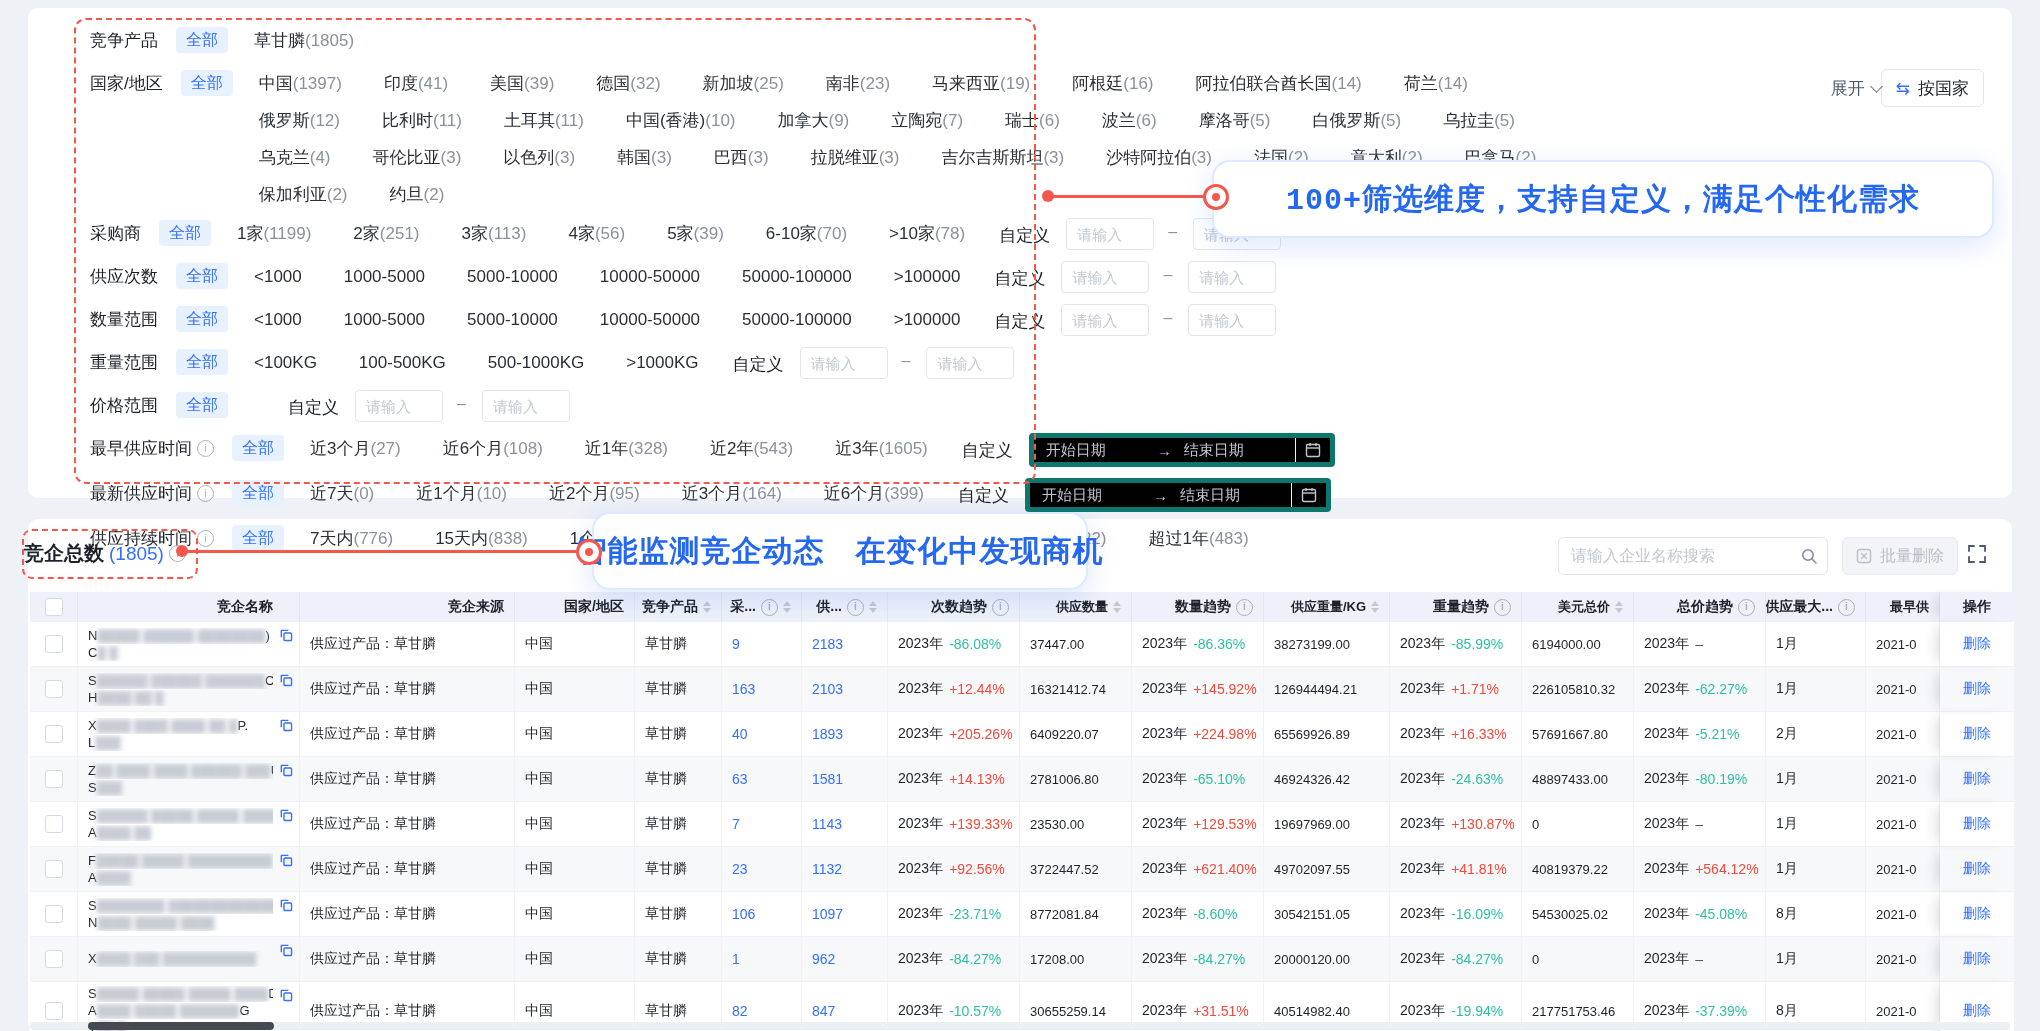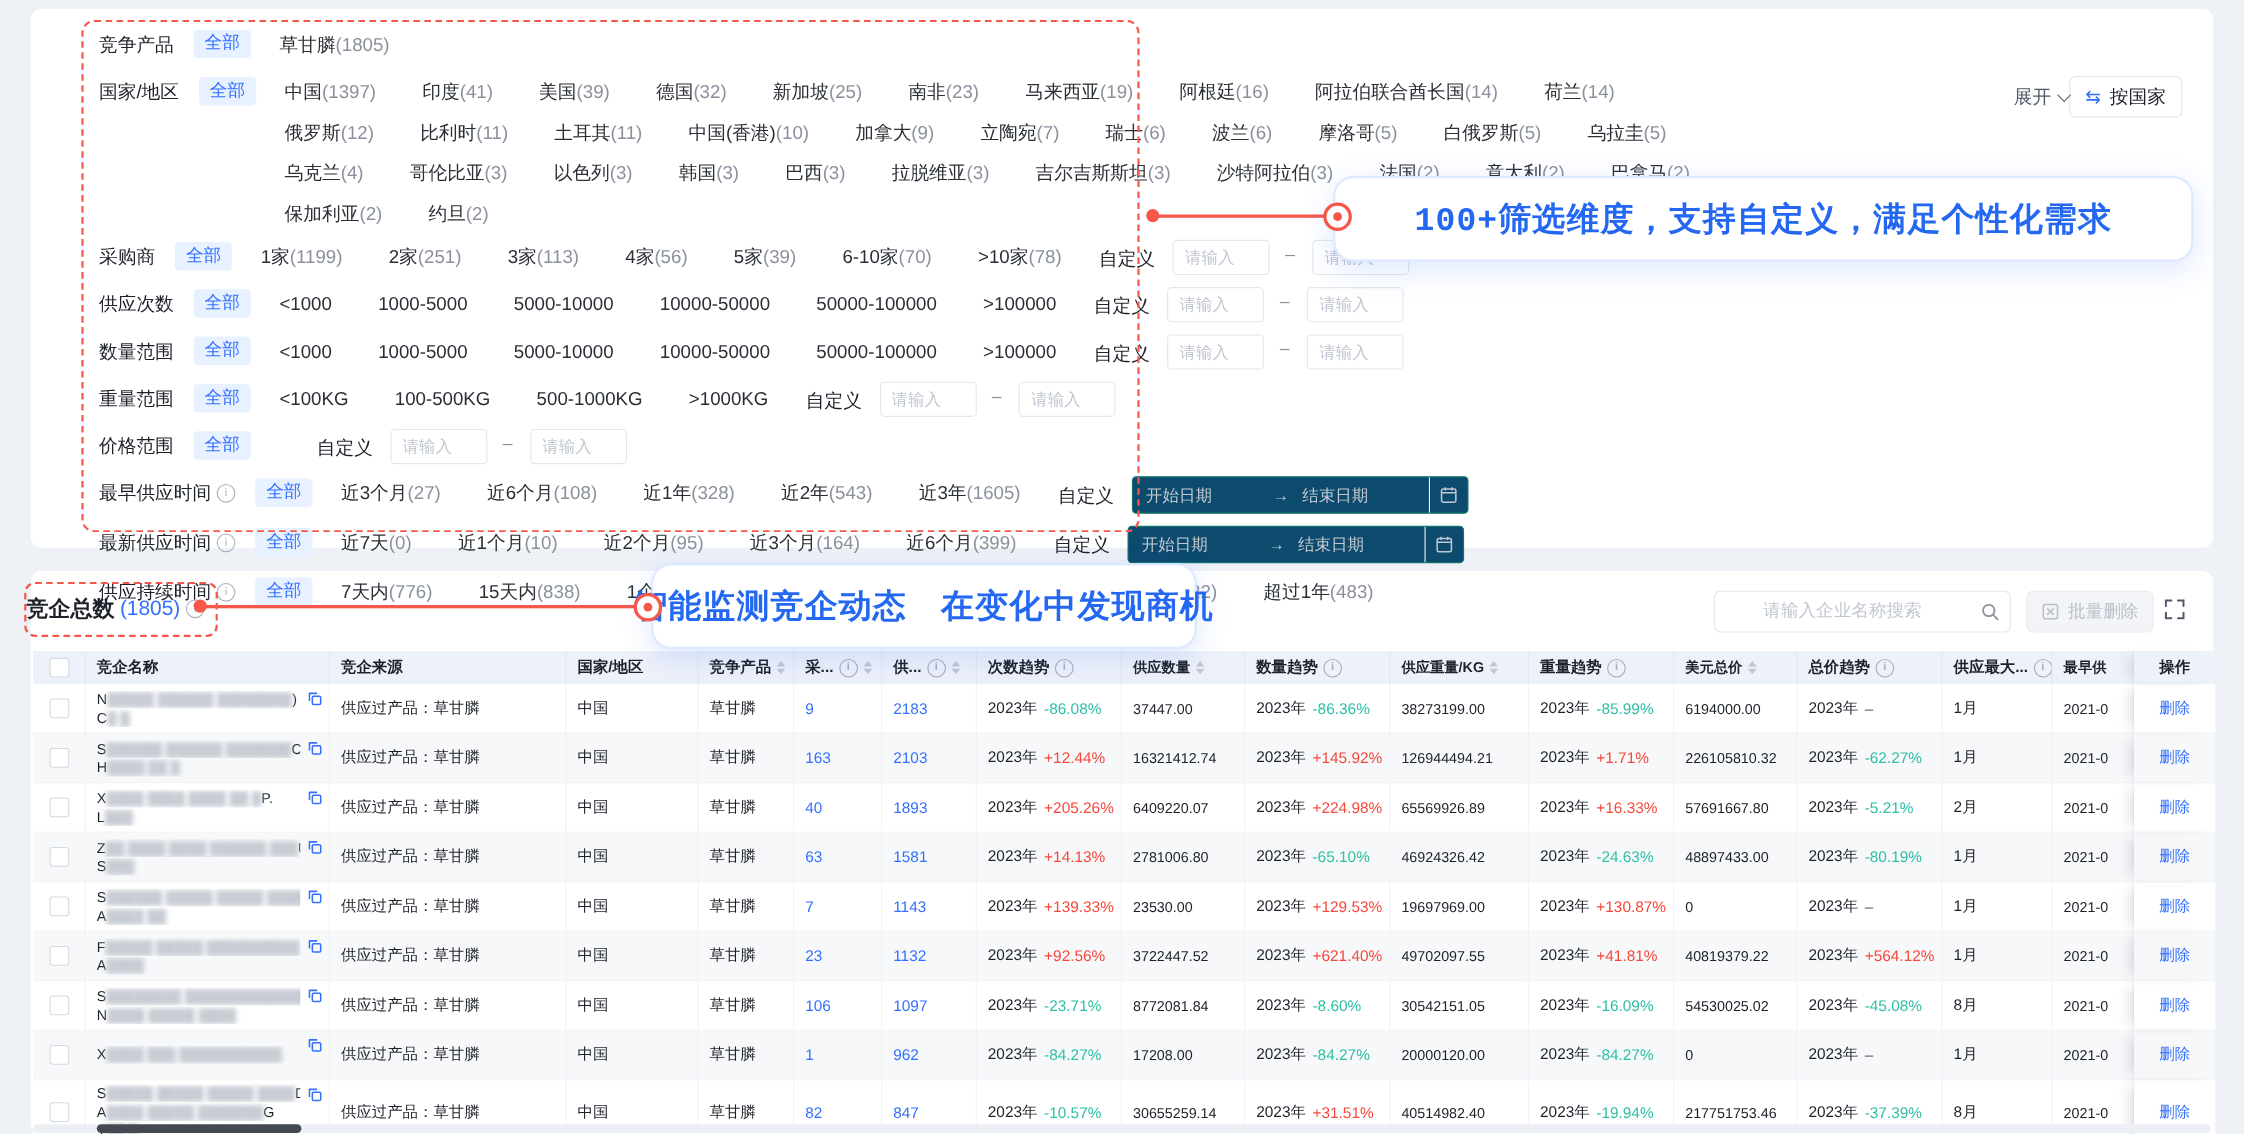--- a/index.html
+++ b/index.html
@@ -20,22 +20,22 @@
   .opts{display:flex;flex-wrap:wrap;column-gap:42px;row-gap:12px;align-items:center;padding-top:4px;}
   .opts-country{max-width:1330px;}
   .opt{font-size:17px;color:#2a2f36;white-space:nowrap;cursor:pointer;line-height:25px;}
   .oc{color:#8a919c;}
   .custom-label{font-size:17px;color:#1d2129;margin:7px 0 0 34px;white-space:nowrap;}
   .rinput{width:88px;height:32px;margin:1px 0 0 16px;border:1px solid #e3e6ec;border-radius:4px;
           font-size:15px;padding:0 10px;color:#333;background:#fff;box-sizing:border-box;outline:none;
           font-family:"Liberation Sans","DejaVu Sans",sans-serif;}
   .rinput::placeholder{color:#c2c8d2;}
   .rdash{margin:6px 0 0 14px;color:#8a919c;font-size:16px;}
-  .daterange{display:flex;align-items:center;height:34px;border:1px solid #0f766e;border-radius:4px;
-             margin:1px 0 0 16px;width:306px;box-sizing:border-box;background:#0c4a6e;}
+  .daterange{display:flex;align-items:center;height:34px;border:5px solid #0f766e;border-radius:4px;
+             margin:1px 0 0 16px;width:306px;box-sizing:border-box;background:#000000;}
   .daterange .dr-in{flex:1 1 auto;font-size:15px;color:#c2c8d2;padding:0 12px;white-space:nowrap;}
   .dr-arrow{color:#c2c8d2;font-size:15px;flex:0 0 auto;}
   .dr-cal{flex:0 0 34px;display:flex;align-items:center;justify-content:center;border-left:1px solid #eef0f4;height:100%;}
   .country-controls{position:absolute;right:6px;top:2px;display:flex;align-items:center;}
   .expand-link{font-size:17px;color:#4e5969;display:flex;align-items:center;gap:7px;cursor:pointer;}
   .chev{width:8px;height:8px;border-right:1.6px solid #6b7785;border-bottom:1.6px solid #6b7785;transform:rotate(45deg);margin-top:-4px;}
   .btn-bycountry{display:flex;align-items:center;gap:8px;height:36px;padding:0 14px;border:1px solid #e3e6ec;
                  border-radius:6px;background:#fff;font-size:17px;color:#1d2129;cursor:pointer;}
   .swap-ico{color:#3370ff;font-size:17px;line-height:1;}
   .info-ico{display:inline-flex;width:15px;height:15px;border:1px solid #a9b0bb;border-radius:50%;
@@ -57,31 +57,31 @@
   .lring::after{content:"";position:absolute;left:6px;top:6px;width:8px;height:8px;border-radius:50%;background:#f5584b;}
   #lring1{left:1203px;top:184px;}
   #lring2{left:576px;top:539px;}
   
   #summary{position:absolute;left:24px;top:540px;z-index:7;display:flex;align-items:center;gap:5px;}
   #summary .stitle{font-size:20px;font-weight:bold;color:#1d2129;}
   #summary .scount{font-size:19px;color:#3370ff;}
   #searchbox{position:absolute;left:1558px;top:537px;width:268px;height:36px;border:1px solid #e3e6ec;border-radius:6px;
              background:#fff;display:flex;align-items:center;z-index:3;}
   #searchbox input{border:0;outline:none;flex:1;font-size:16px;padding:0 12px;color:#333;background:transparent;
-                   font-family:"Liberation Sans","DejaVu Sans",sans-serif;text-align:center;}
+                   font-family:"Liberation Sans","DejaVu Sans",sans-serif;}
   #searchbox input::placeholder{color:#c2c8d2;}
   #searchbox .mag{flex:0 0 36px;display:flex;align-items:center;justify-content:center;}
   #btn-batch{position:absolute;left:1842px;top:537px;height:36px;padding:0 13px;background:#f3f4f7;border:1px solid #ececf0;
              border-radius:6px;display:flex;align-items:center;gap:8px;font-size:16px;color:#b9bec8;z-index:3;cursor:not-allowed;}
   #fullscreen{position:absolute;left:1966px;top:543px;z-index:3;cursor:pointer;}
   
   #table{position:absolute;left:30px;top:592px;width:1984px;z-index:2;font-size:14px;}
   .thead{display:flex;background:#edf1f9;height:30px;}
   .th{display:flex;align-items:center;gap:5px;padding:0 10px;box-sizing:border-box;font-size:14px;color:#1d2129;
-      font-weight:bold;border-right:1px solid #e2e7f0;white-space:nowrap;overflow:hidden;}
+      font-weight:bold;border-right:1px solid #e2e7f0;white-space:nowrap;overflow:hidden;justify-content:flex-end;}
   .tr{display:flex;min-height:45px;background:#fff;}
   .tr:nth-child(even){background:#f7f8fa;}
   .td{display:flex;align-items:center;padding:4px 10px;box-sizing:border-box;border-right:1px solid #f0f2f6;
       border-bottom:1px solid #f0f2f6;overflow:hidden;}
   .c-check{flex:0 0 48px;justify-content:center;}
   .c-name{flex:0 0 222px;position:relative;padding-right:26px;}
   .c-source{flex:0 0 215px;}
   .c-country{flex:0 0 120px;}
   .c-product{flex:0 0 87px;}
   .c-buyers{flex:0 0 80px;}

